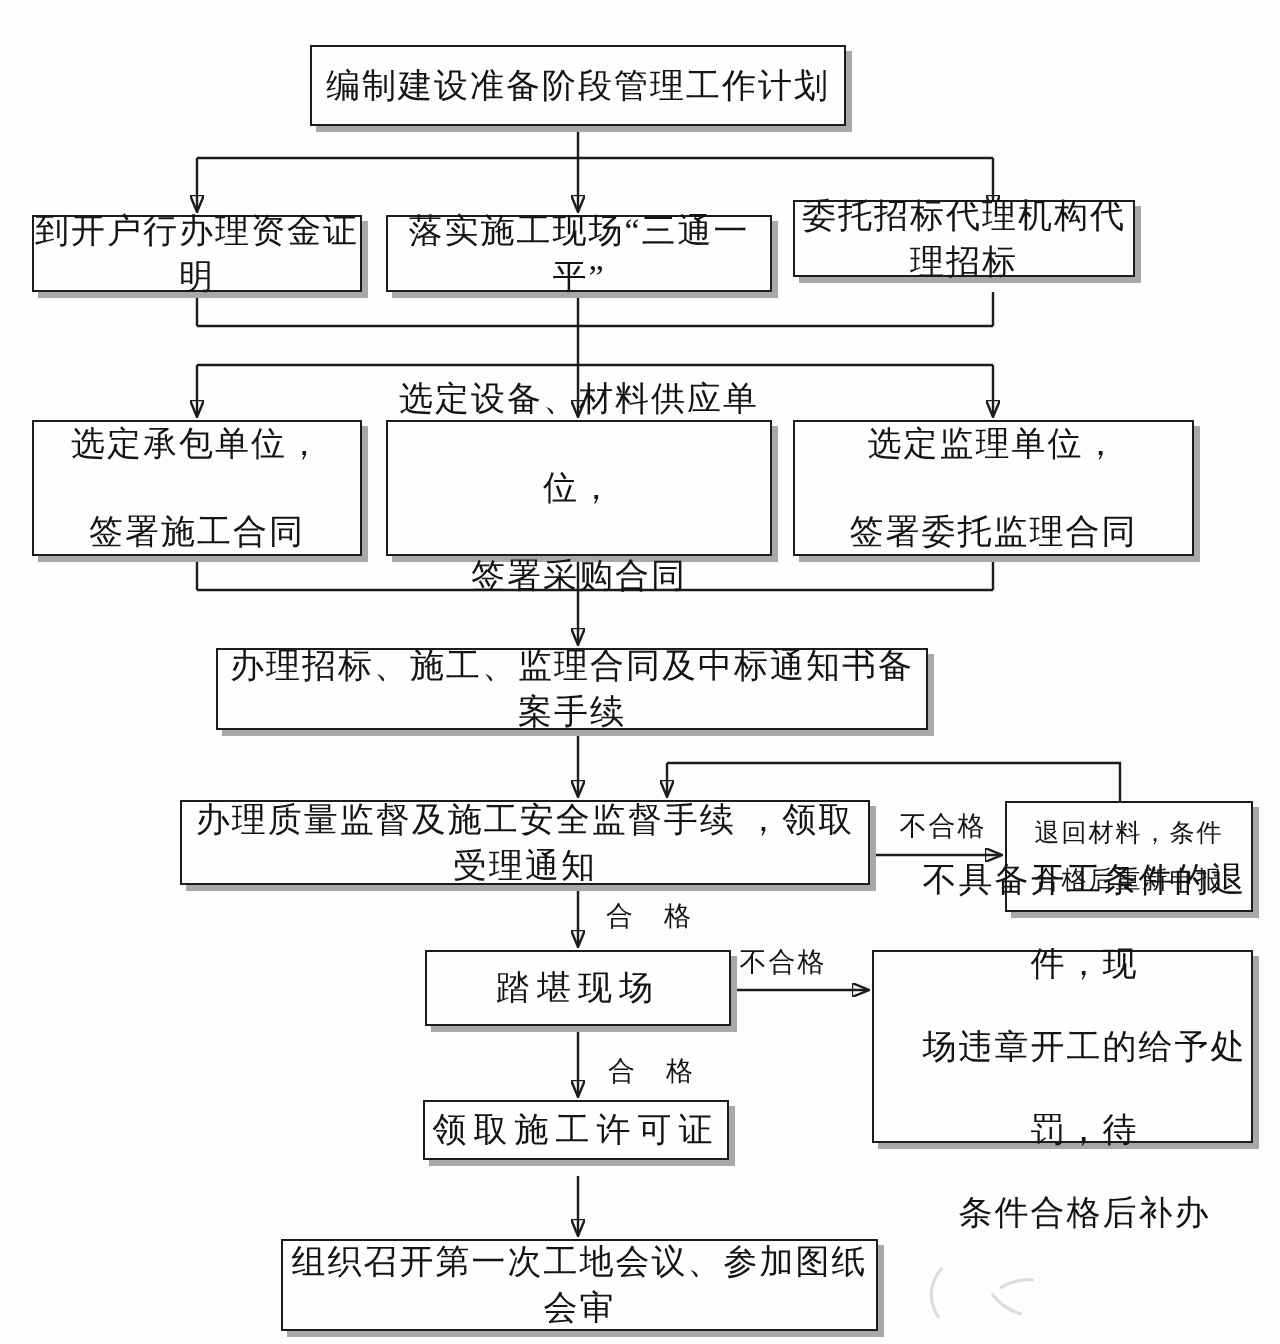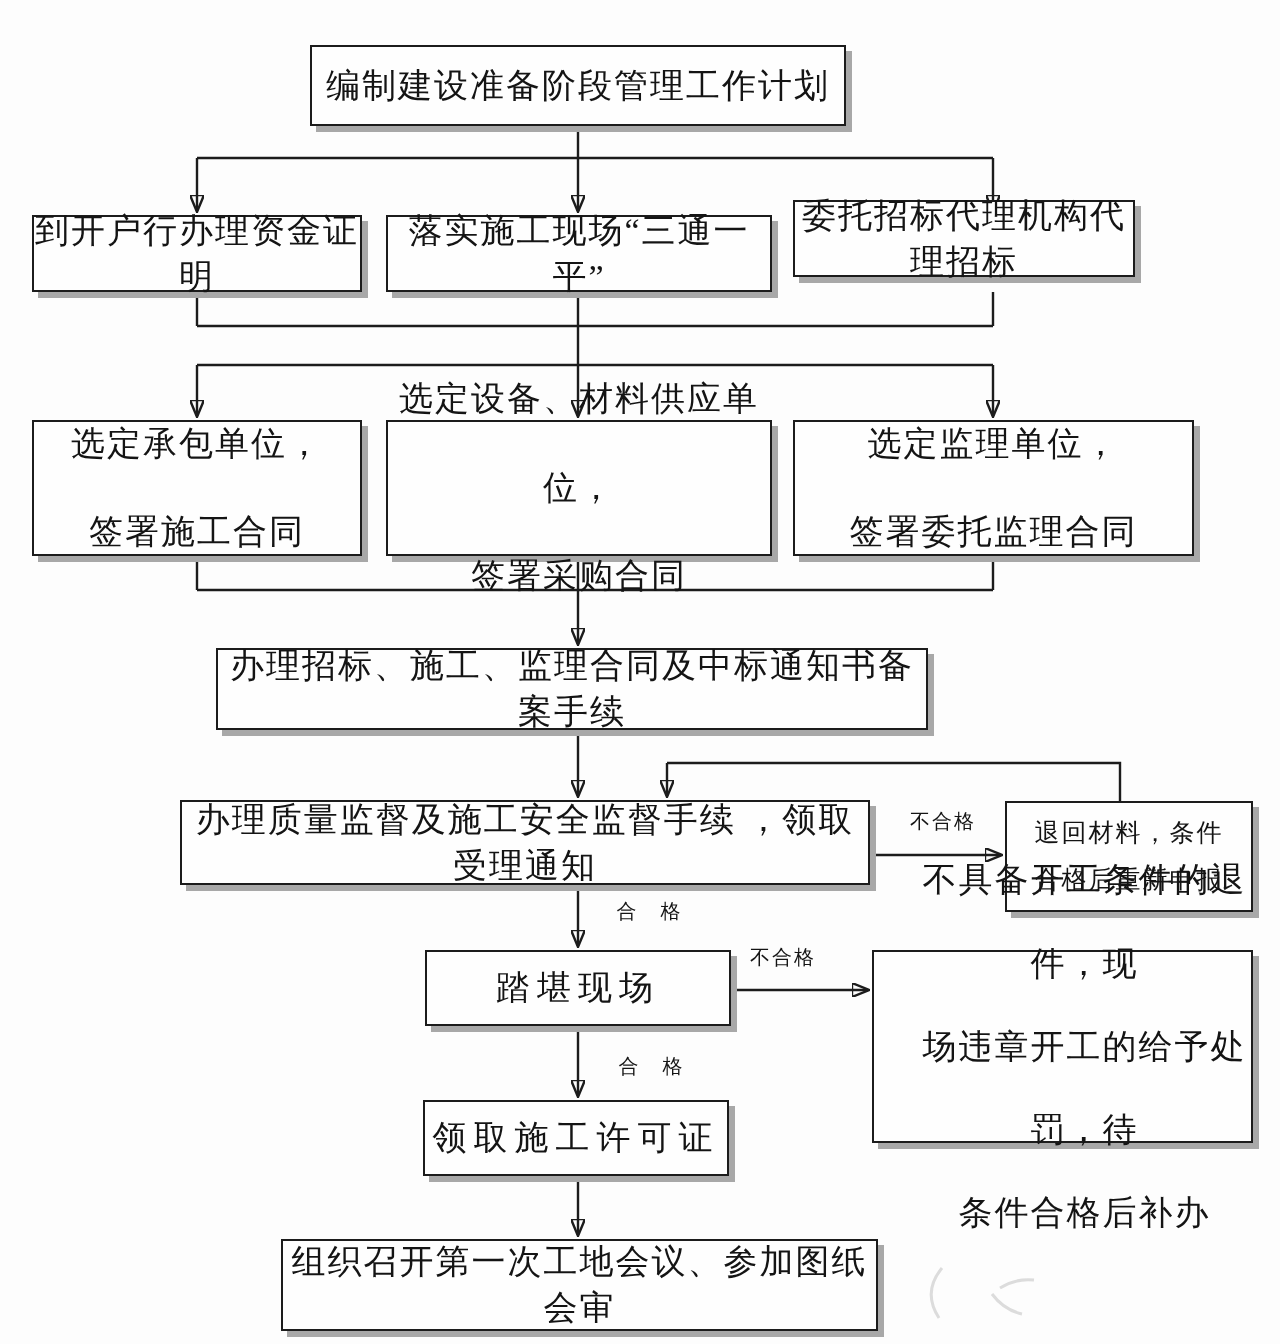--- a/index.html
+++ b/index.html
@@ -27,21 +27,21 @@
     text-align:center;color:var(--text);
     font-size:34px;letter-spacing:2px;line-height:1.35;
     white-space:pre-line;
   }
   .node.gap2{line-height:2.6;}
   .node.ret{line-height:1.85;font-size:25px;}
   .node.rej{line-height:2.45;padding-left:44px;}
   .node.sp{letter-spacing:7px;}
   .edge-label{
     position:absolute;color:var(--text);
-    font-size:20px;letter-spacing:2px;text-align:center;
+    font-size:27px;letter-spacing:2px;text-align:center;
     white-space:pre;
   }
 </style>
 </head>
 <body>
 
 <div class="canvas">
 
   <svg class="edges" viewBox="0 0 1280 1344">
     <defs>
@@ -128,21 +128,21 @@
   <div class="node sp" style="left:425px;top:950px;width:306px;height:76px;">
     <span>踏堪现场</span>
   </div>
 
   <div class="node rej" style="left:872px;top:950px;width:381px;height:193px;">
     <span>不具备开工条件的退件，现
 场违章开工的给予处罚，待
 条件合格后补办</span>
   </div>
 
-  <div class="node sp" style="left:423px;top:1100px;width:306px;height:76px;">
+  <div class="node sp" style="left:423px;top:1100px;width:306px;height:60px;">
     <span>领取施工许可证</span>
   </div>
 
   <div class="node" style="left:281px;top:1239px;width:597px;height:92px;">
     <span>组织召开第一次工地会议、参加图纸会审</span>
   </div>
 
   <div class="edge-label" style="left:882px;top:808px;width:122px;">不合格</div>
   <div class="edge-label" style="left:592px;top:898px;width:115px;">合　格</div>
   <div class="edge-label" style="left:722px;top:944px;width:122px;">不合格</div>

